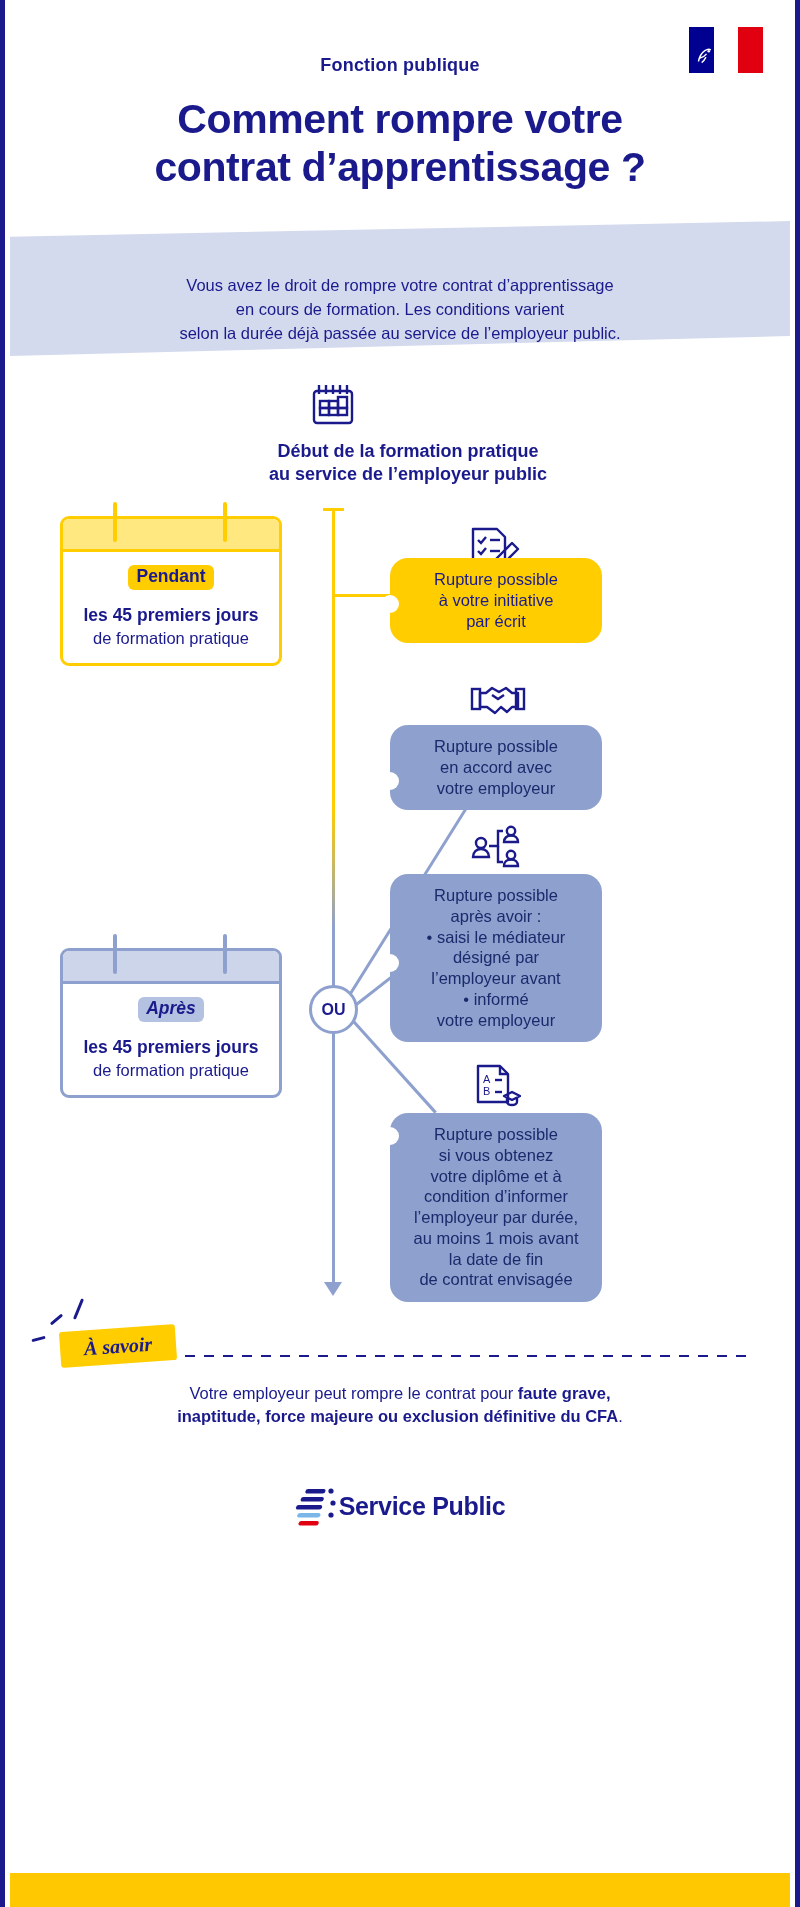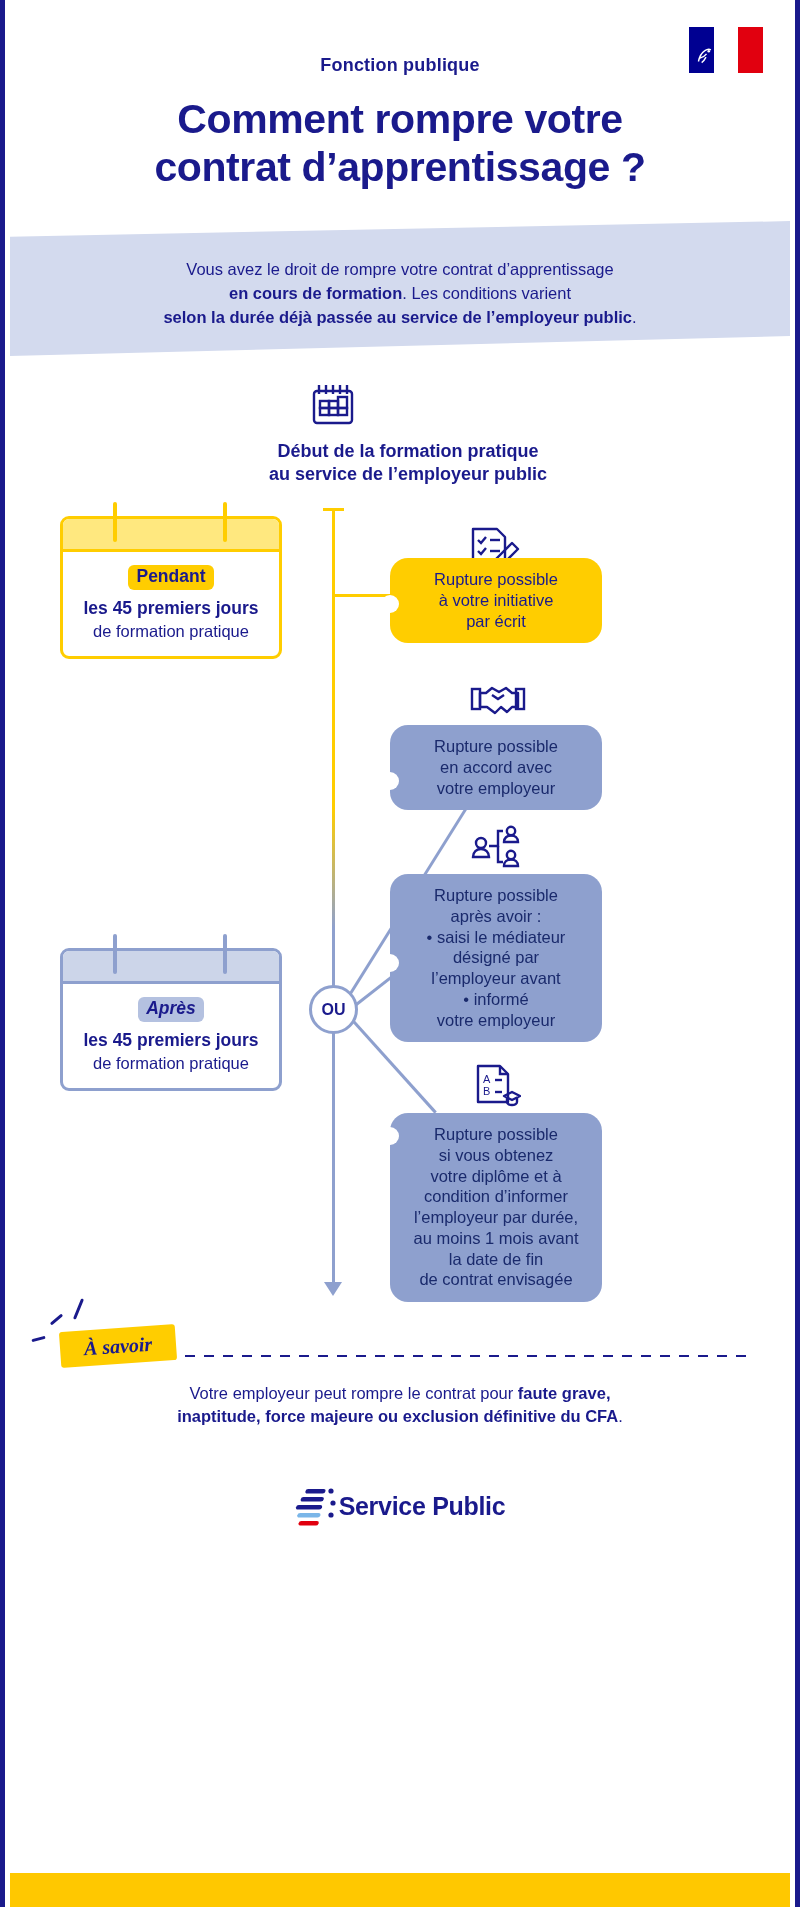--- a/index.html
+++ b/index.html
@@ -27,23 +27,23 @@
   .eyebrow { position:absolute; top:55px; left:0; right:0; text-align:center;
              font-size:18px; font-weight:bold; letter-spacing:.2px; color:#1a1a8c; }
   .title { position:absolute; top:96px; left:0; right:0; text-align:center;
            font-size:41px; font-weight:bold; line-height:1.17; color:#1a1a8c;
            letter-spacing:-.4px; }
 
   
   .intro-wrap { position:absolute; top:214px; left:5px; right:5px; height:142px; }
   .intro-bg { position:absolute; inset:0; background:#d3daee;
               clip-path:polygon(0% 16%, 100% 5%, 100% 86%, 0% 100%); }
-  .intro-text { position:absolute; top:44px; left:0; right:0; text-align:center;
+  .intro-text { position:absolute; top:60px; left:0; right:0; text-align:center;
                 font-size:16.5px; line-height:1.45; color:#1a1a8c; }
-  .intro-text b { font-weight:bold; }
+  .intro-text b { font-weight:normal; }
 
   
   .cal-head-icon { position:absolute; top:382px; left:305px; width:46px; height:44px; }
   .phase-title { position:absolute; top:440px; left:16px; right:0; text-align:center;
                  font-size:18px; font-weight:bold; line-height:1.25; color:#1a1a8c; }
 
   
   .spine { position:absolute; left:327px; top:508px; width:3px; height:782px;
            background:linear-gradient(to bottom,#ffcd00 0px,#ffcd00 300px,#8ea0ce 420px,#8ea0ce 100%); }
   .spine-cap { position:absolute; left:318px; top:508px; width:21px; height:3px; background:#ffcd00; }
@@ -53,21 +53,21 @@
 
   
   .calcard { position:absolute; width:222px; }
   .calcard .rings { position:absolute; top:-14px; left:0; right:0; height:14px; }
   .calcard .ring { position:absolute; top:0; width:4px; height:40px; border-radius:2px; }
   .calcard .body { border:3px solid; border-radius:9px; overflow:hidden; background:#fff; }
   .calcard .strip { height:33px; border-bottom:3px solid; }
   .calcard .inner { padding:13px 8px 14px; text-align:center; }
   .calcard .chip { display:inline-block; padding:1px 8px 3px; font-size:17.5px;
                    font-weight:bold; color:#1a1a8c;border-radius:6px; }
-  .calcard .l1 { font-size:17.5px; font-weight:bold; line-height:1.3; margin-top:7px; color:#1a1a8c; }
+  .calcard .l1 { font-size:17.5px; font-weight:bold; line-height:1.3; margin-top:14px; color:#1a1a8c; }
   .calcard .l2 { font-size:16.5px; line-height:1.3; margin-top:1px; color:#1a1a8c; }
 
   #pendant-card { top:516px; left:55px; }
   #pendant-card .ring { background:#ffcd00; }
   #pendant-card .body { border-color:#ffcd00; }
   #pendant-card .strip { background:#ffe87f; border-color:#ffcd00; }
   #pendant-card .chip { background:#ffcd00; }
 
   #apres-card { top:948px; left:55px; }
   #apres-card .ring { background:#8ea0ce; }

